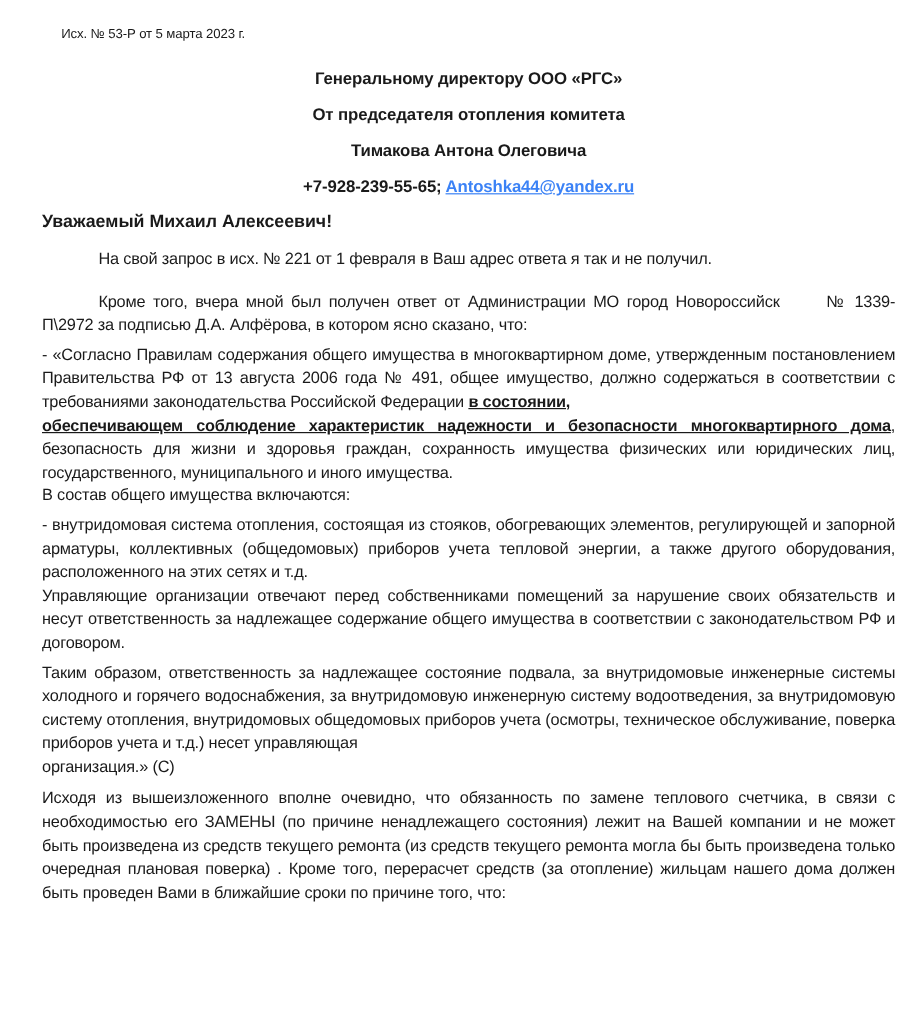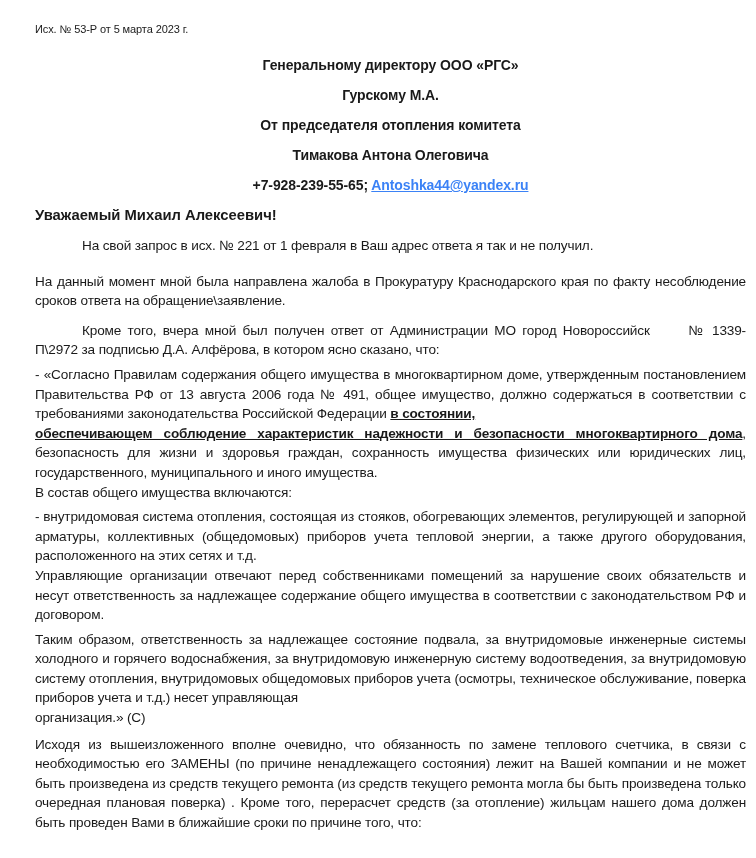--- a/index.html
+++ b/index.html
@@ -15,21 +15,21 @@
     width: 756px;
     height: 858px;
     padding: 22px 10px 0 35px;
     font-family: "Liberation Sans", sans-serif;
     color: #1a1a1a;
     overflow: hidden;
   }
   .ref-line {
     font-size: 11px;
     line-height: 14px;
-    margin: 0 0 14px 0;
+    margin: 0 0 14px 16px;
     letter-spacing: -0.1px;
   }
   .recipient-block {
     text-align: center;
     font-weight: 700;
     font-size: 14px;
     line-height: 30px;
     letter-spacing: -0.1px;
   }
   .recipient-line { white-space: nowrap; }
@@ -68,31 +68,29 @@
 </style>
 </head>
 <body>
 
 <div class="page">
 
   <p class="ref-line">Исх. № 53-Р от 5 марта 2023 г.</p>
 
   <div class="recipient-block">
     <div class="recipient-line">Генеральному директору ООО «РГС»</div>
-    <div class="recipient-line">Гурскому М.А.</div>
     <div class="recipient-line">От председателя отопления комитета</div>
     <div class="recipient-line">Тимакова Антона Олеговича</div>
     <div class="recipient-line"><span>+7-928-239-55-65;</span> <a class="email-link">Antoshka44@yandex.ru</a></div>
   </div>
 
   <p class="salutation">Уважаемый Михаил Алексеевич!</p>
 
   <p class="body-p indent mb12">На свой запрос в исх. № 221 от 1 февраля в Ваш адрес ответа я так и не получил.</p>
 
-  <p class="body-p mb10">На данный момент мной была направлена жалоба в Прокуратуру Краснодарского края по факту несоблюдение сроков ответа на обращение\заявление.</p>
 
   <p class="body-p indent mb5"><span>Кроме того, вчера мной был получен ответ от Администрации МО город Новороссийск</span><span class="tab-gap"></span><span>№ 1339-П\2972 за подписью Д.А. Алфёрова, в котором ясно сказано, что:</span></p>
 
   <p class="body-p mb5"><span>- «Согласно Правилам содержания общего имущества в многоквартирном доме, утвержденным постановлением Правительства РФ от 13 августа 2006 года № 491, общее имущество, должно содержаться в соответствии с требованиями законодательства Российской Федерации </span><span class="bu">в состоянии,</span><br><span class="bu">обеспечивающем соблюдение характеристик надежности и безопасности многоквартирного дома</span><span>, безопасность для жизни и здоровья граждан, сохранность имущества физических или юридических лиц, государственного, муниципального и иного имущества.</span><br><span>В состав общего имущества включаются:</span></p>
 
   <p class="body-p mb5"><span>- внутридомовая система отопления, состоящая из стояков, обогревающих элементов, регулирующей и запорной арматуры, коллективных (общедомовых) приборов учета тепловой энергии, а также другого оборудования, расположенного на этих сетях и т.д.</span><br><span>Управляющие организации отвечают перед собственниками помещений за нарушение своих обязательств и несут ответственность за надлежащее содержание общего имущества в соответствии с законодательством РФ и договором.</span></p>
 
   <p class="body-p mb7"><span>Таким образом, ответственность за надлежащее состояние подвала, за внутридомовые инженерные системы холодного и горячего водоснабжения, за внутридомовую инженерную систему водоотведения, за внутридомовую систему отопления, внутридомовых общедомовых приборов учета (осмотры, техническое обслуживание, поверка приборов учета и т.д.) несет управляющая</span><br><span>организация.» (С)</span></p>
 
   <p class="body-p"><span class="indent">Исходя из вышеизложенного вполне очевидно, что обязанность по замене теплового счетчика, в связи с необходимостью его ЗАМЕНЫ (по причине ненадлежащего состояния) лежит на Вашей компании и не может быть произведена из средств текущего ремонта (из средств текущего ремонта могла бы быть произведена только очередная плановая поверка) . Кроме того, перерасчет средств (за отопление) жильцам нашего дома должен быть проведен Вами в ближайшие сроки по причине того, что:</span></p>

